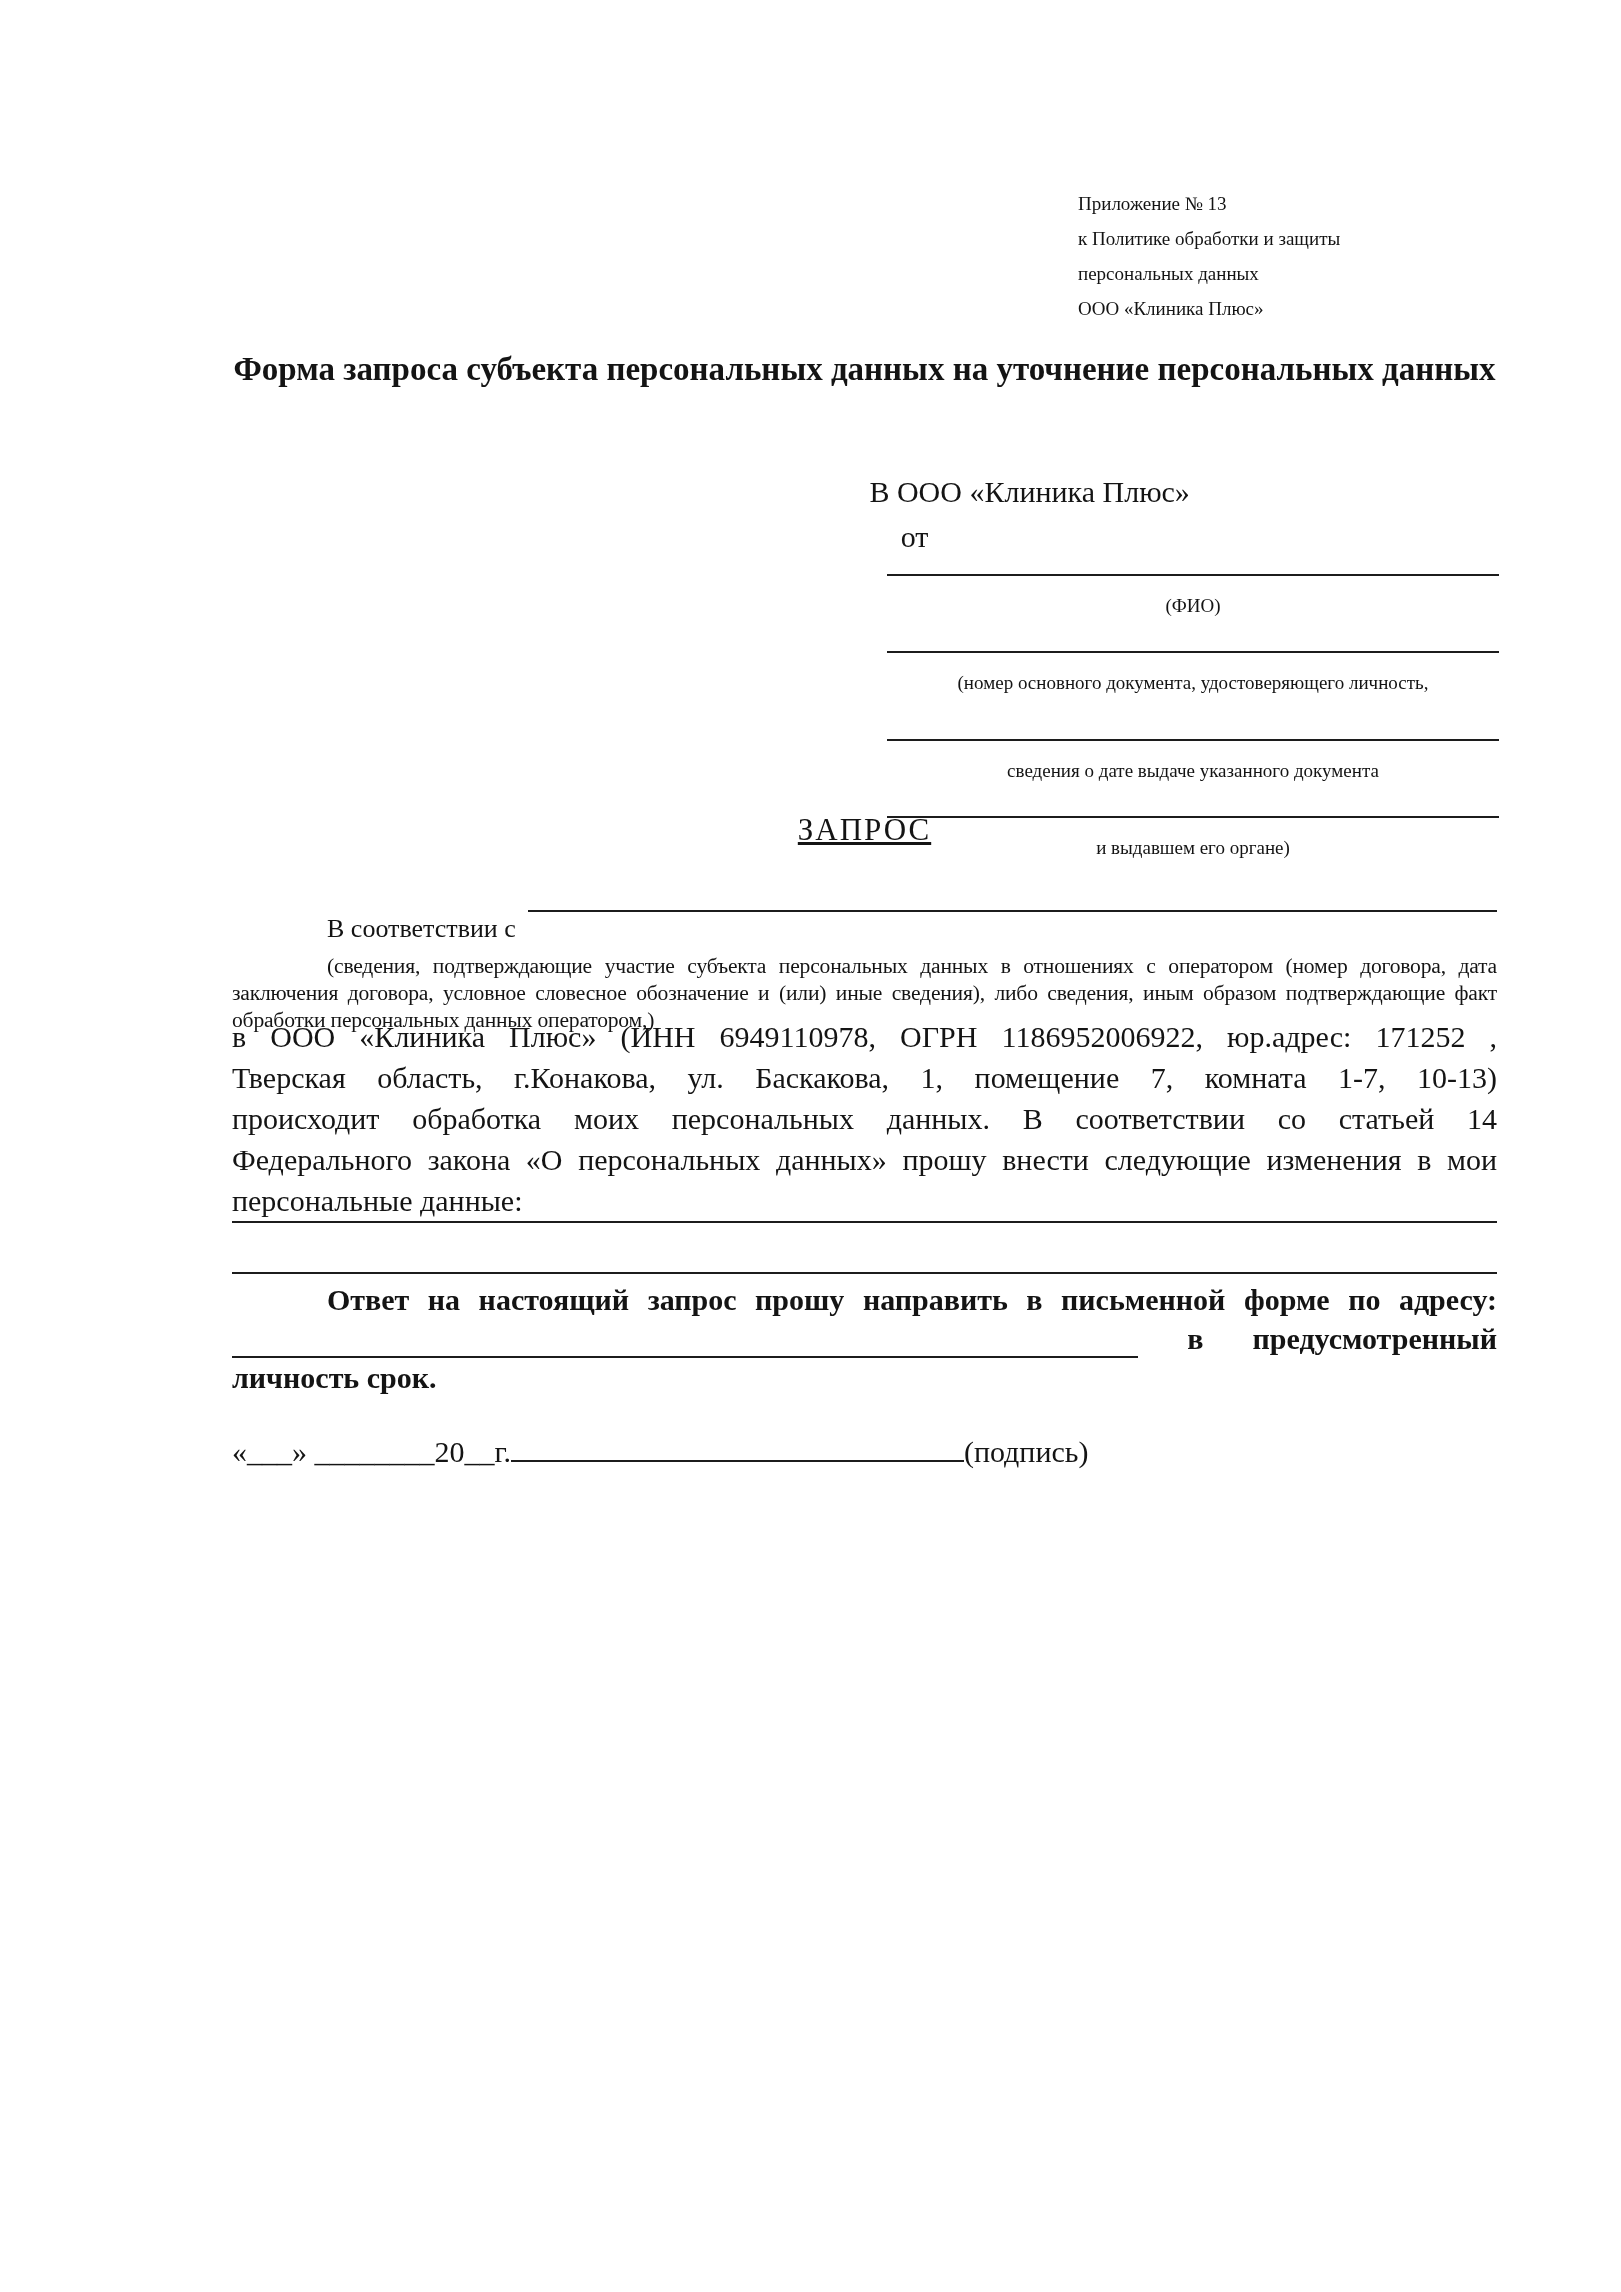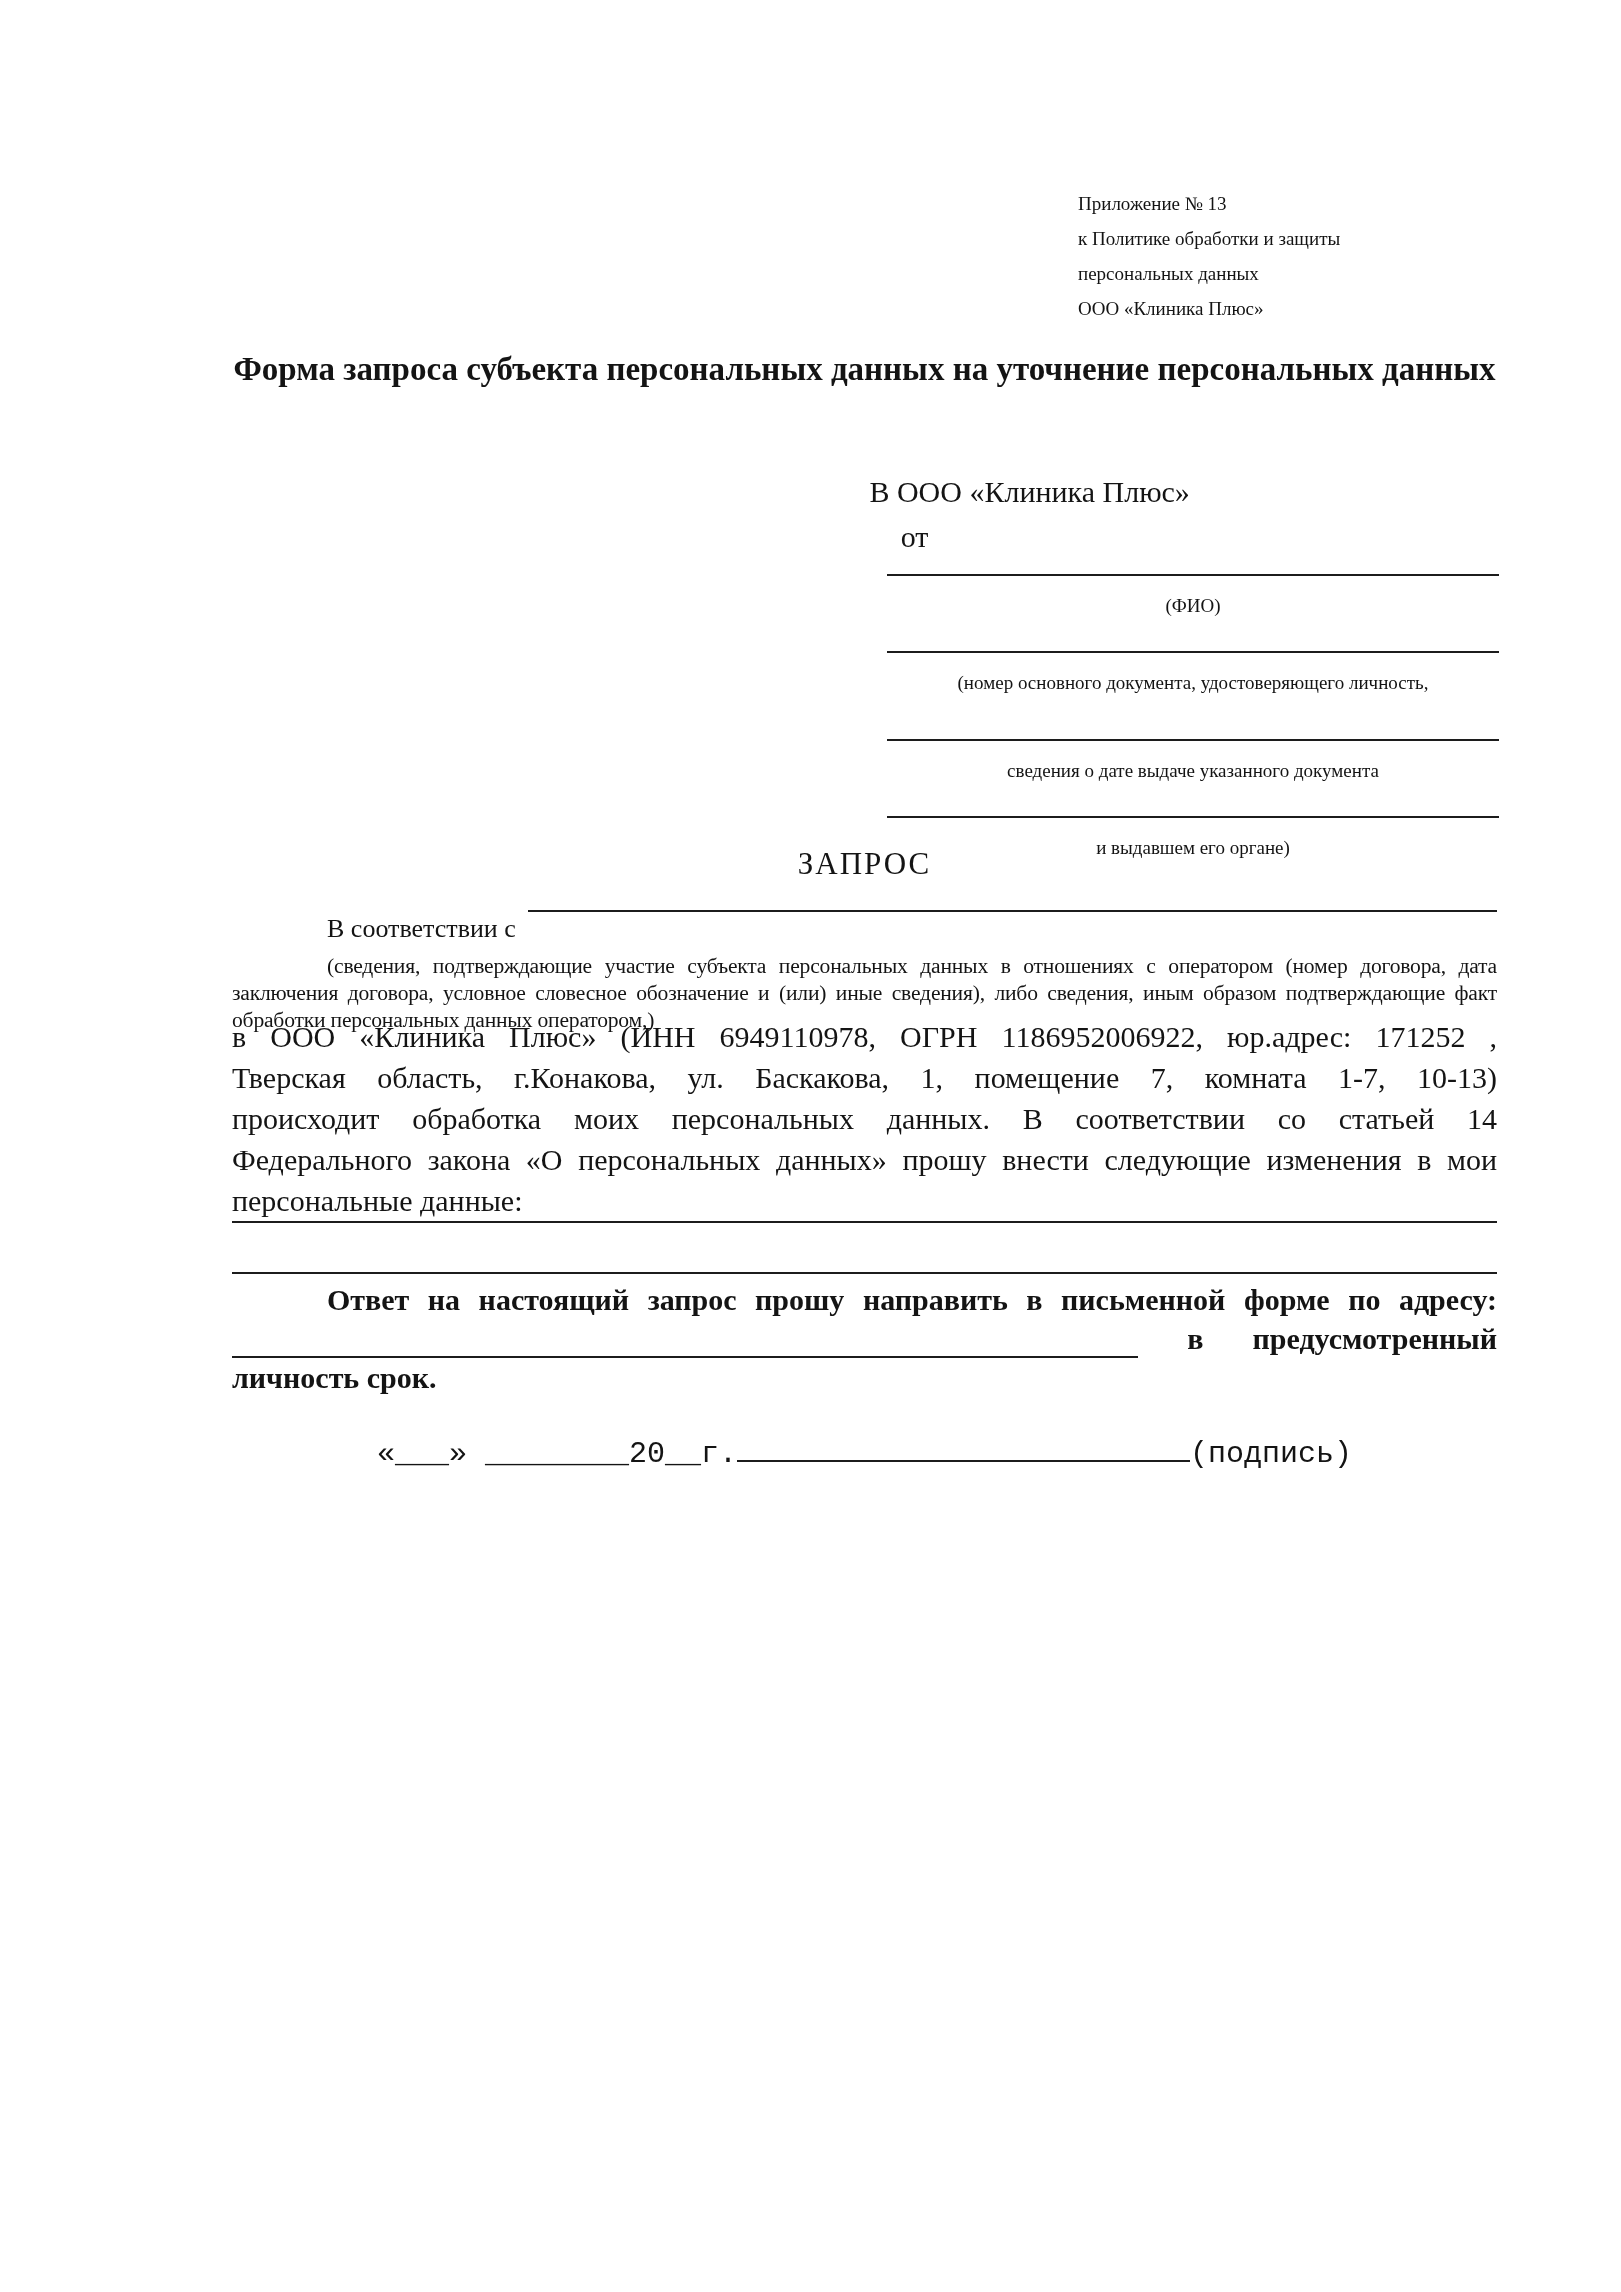--- a/index.html
+++ b/index.html
@@ -39,22 +39,22 @@
   .addressee .f2 .rule { margin-top:31px; }
   .addressee .f3 .rule { margin-top:43px; }
   .addressee .f4 .rule { margin-top:31px; }
   .addressee .caption {
     font-size:19px; line-height:26.5px; text-align:center; padding-top:17px;
     white-space:nowrap;
   }
 
   
   .zapros-heading {
-    position:absolute; left:232px; top:846px; width:1265px;
-    font-size:31px; line-height:35px; text-align:center; letter-spacing:2px;
+    position:absolute; left:232px; top:812px; width:1265px;
+    font-size:31px; line-height:35px; text-align:center; letter-spacing:2px;text-decoration:underline;
   }
 
   
   .intro-line {
     position:absolute; left:232px; top:910px; width:1265px; height:37px;
     padding-left:95px; font-size:26px; line-height:37px;
     display:flex; align-items:flex-start; white-space:nowrap;
   }
   .intro-line .intro-text { padding-right:11.8px; }
   .intro-line .rule-fill { flex:1 1 auto; border-bottom:2.9px solid #1c1c1c; }
@@ -87,21 +87,21 @@
   .reply .addr-rule { width:907px; border-bottom:2.9px solid #1c1c1c; }
   .reply .due {
     width:359px; padding-left:49px;
     text-align:justify; text-align-last:justify; white-space:nowrap;
   }
 
   
   .footer-row {
     position:absolute; left:232px; top:1429px; width:1265px;
     font-size:30px; line-height:39px;
-    display:flex; justify-content:center; align-items:baseline;font-family:Liberation Mono, monospace;
+    display:flex; justify-content:flex-start; align-items:baseline;
   }
   .sig-group { display:flex; align-items:baseline; }
   .sig-rule { display:inline-block; width:453px; height:33px; border-bottom:2.9px solid #1c1c1c; }
   .date-str, .sig-caption { white-space:nowrap; }
 </style>
 </head>
 <body>
 
 <div class="page">
 

